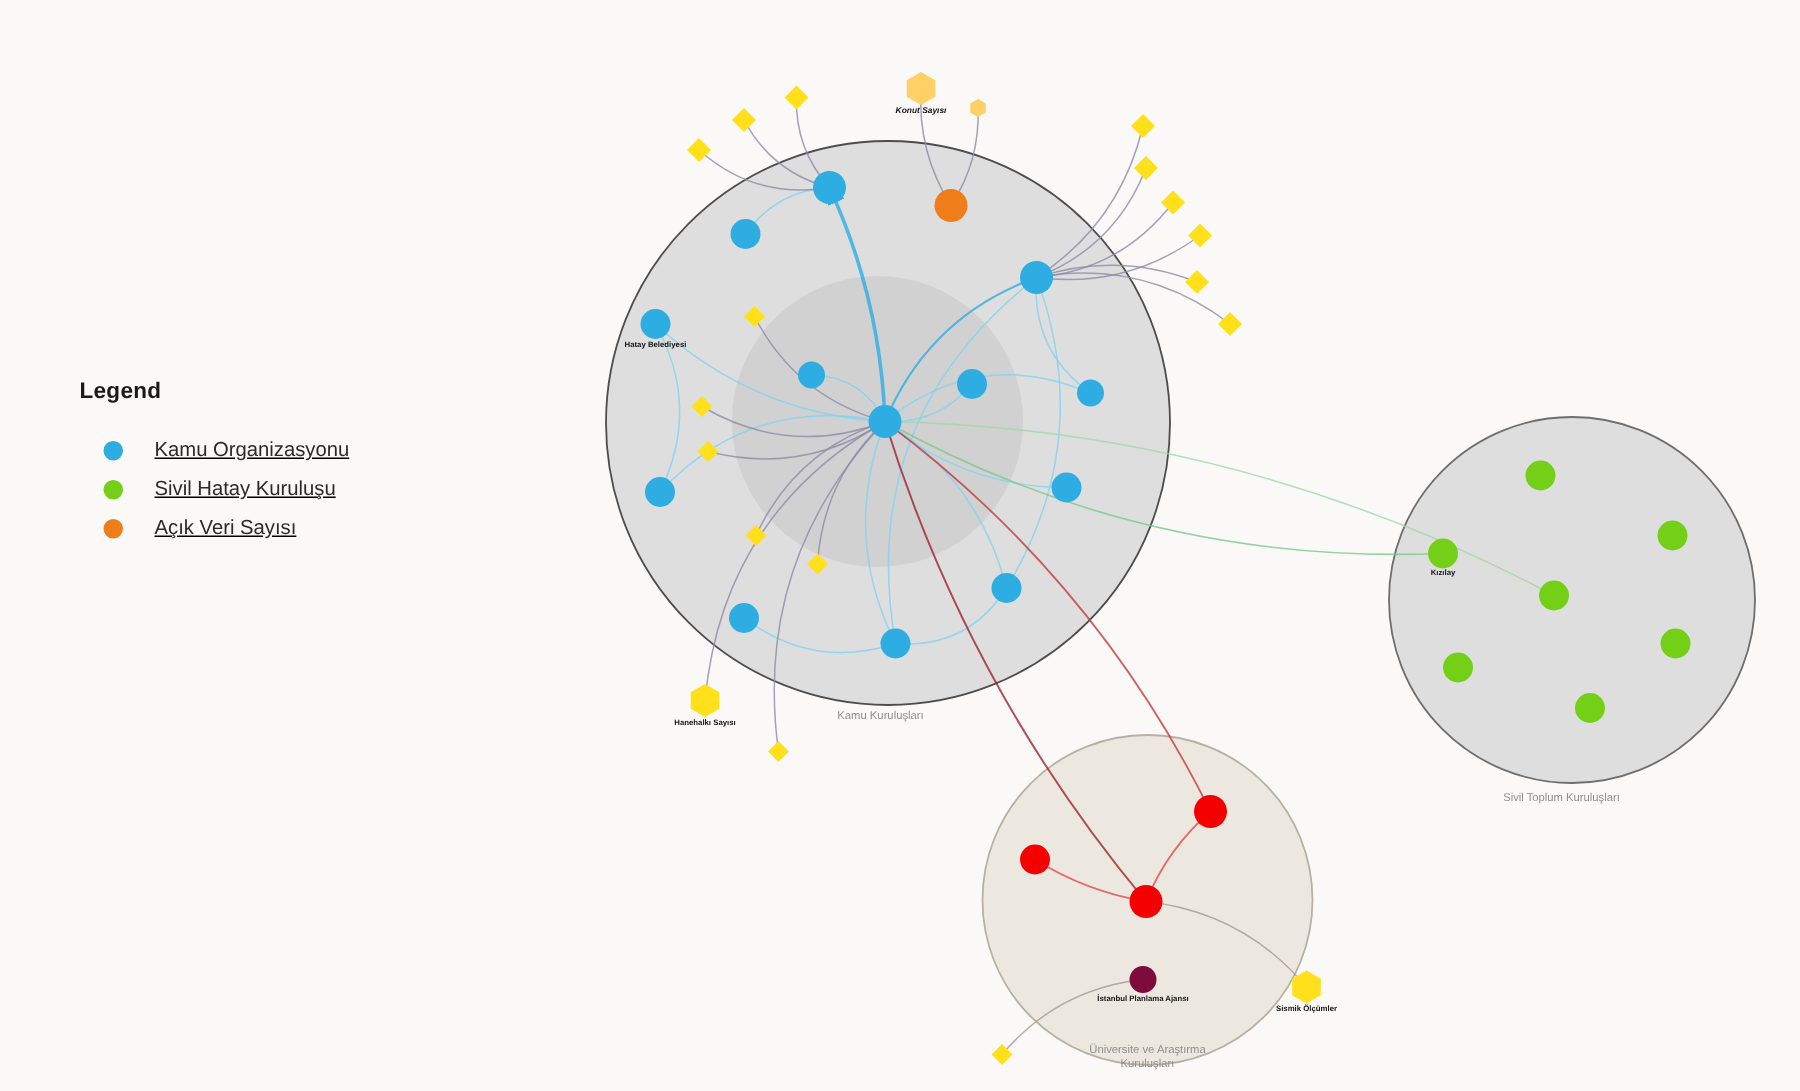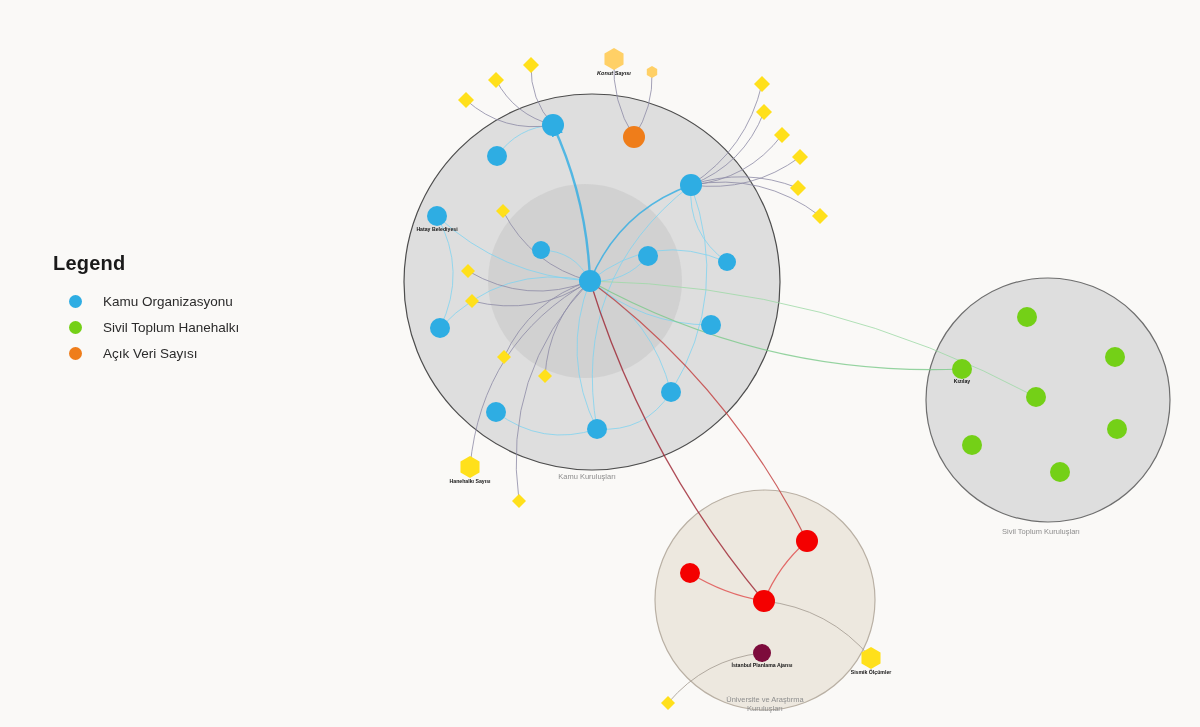--- a/index.html
+++ b/index.html
@@ -29,31 +29,32 @@
     display: block;
   }
   
   #legend {
     position: absolute;
     left: 53px;
     top: 252px;
     width: 330px;
   }
   #legend .legend-title {
-    font-size: 20px;
+    font-size: 15px;
     font-weight: bold;
     color: #1a1a1a;
     margin: 0 0 14px 0;
     letter-spacing: .2px;
   }
   #legend .legend-row {
     display: flex;
-    align-items: center;
+    align-items: flex-end;
     height: 24px;
     margin-bottom: 2px;
+    text-decoration: underline;
   }
   #legend .legend-swatch {
     width: 13px;
     height: 13px;
     border-radius: 50%;
     margin-left: 16px;
     margin-right: 21px;
     flex: none;
   }
   #legend .legend-label {
@@ -222,21 +223,21 @@
 
   <div id="legend">
     <div class="legend-title">Legend</div>
     <div id="legend-rows">
         <div class="legend-row">
           <span class="legend-swatch" style="background: rgb(46, 173, 227);"></span>
           <span class="legend-label">Kamu Organizasyonu</span>
         </div>
         <div class="legend-row">
           <span class="legend-swatch" style="background: rgb(116, 208, 23);"></span>
-          <span class="legend-label">Sivil Toplum Hanehalkı</span>
+          <span class="legend-label">Sivil Hatay Kuruluşu</span>
         </div>
         <div class="legend-row">
           <span class="legend-swatch" style="background: rgb(239, 125, 26);"></span>
           <span class="legend-label">Açık Veri Sayısı</span>
         </div>
       </div>
   </div>
 
 </div>
 

